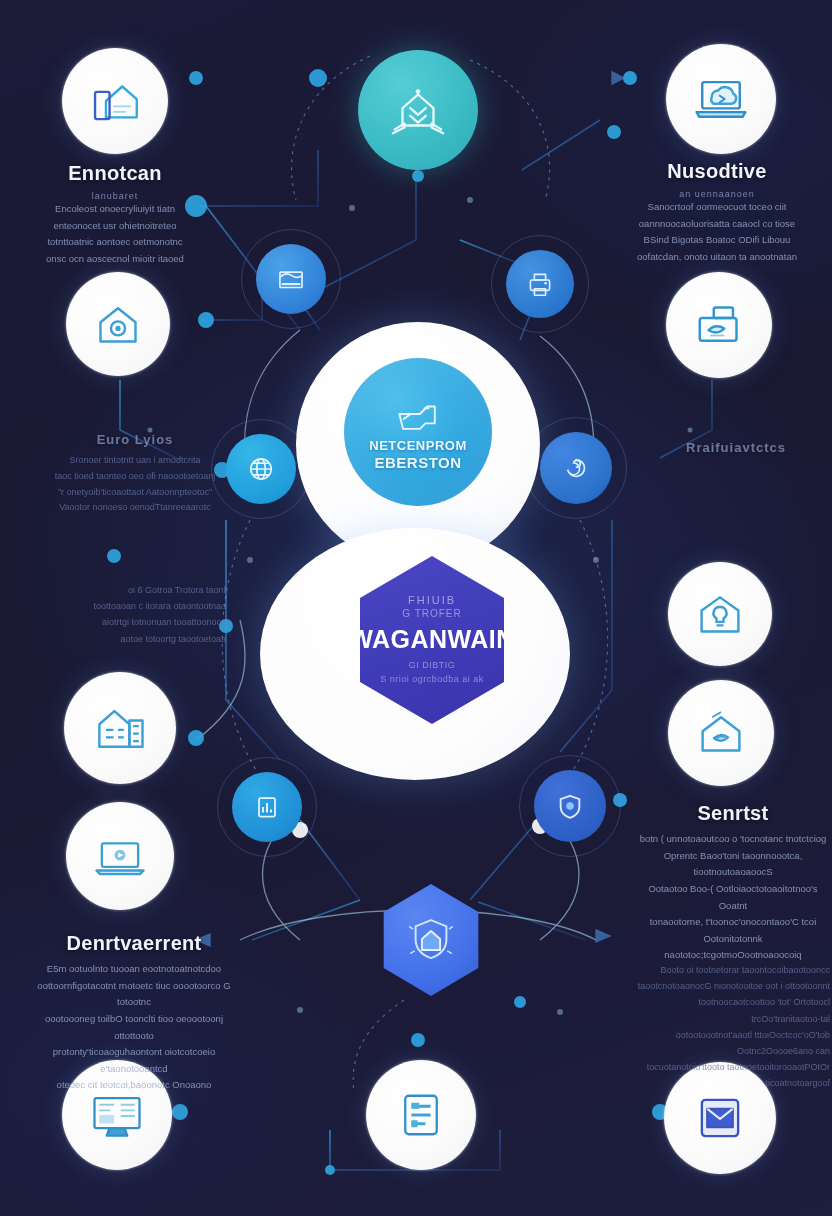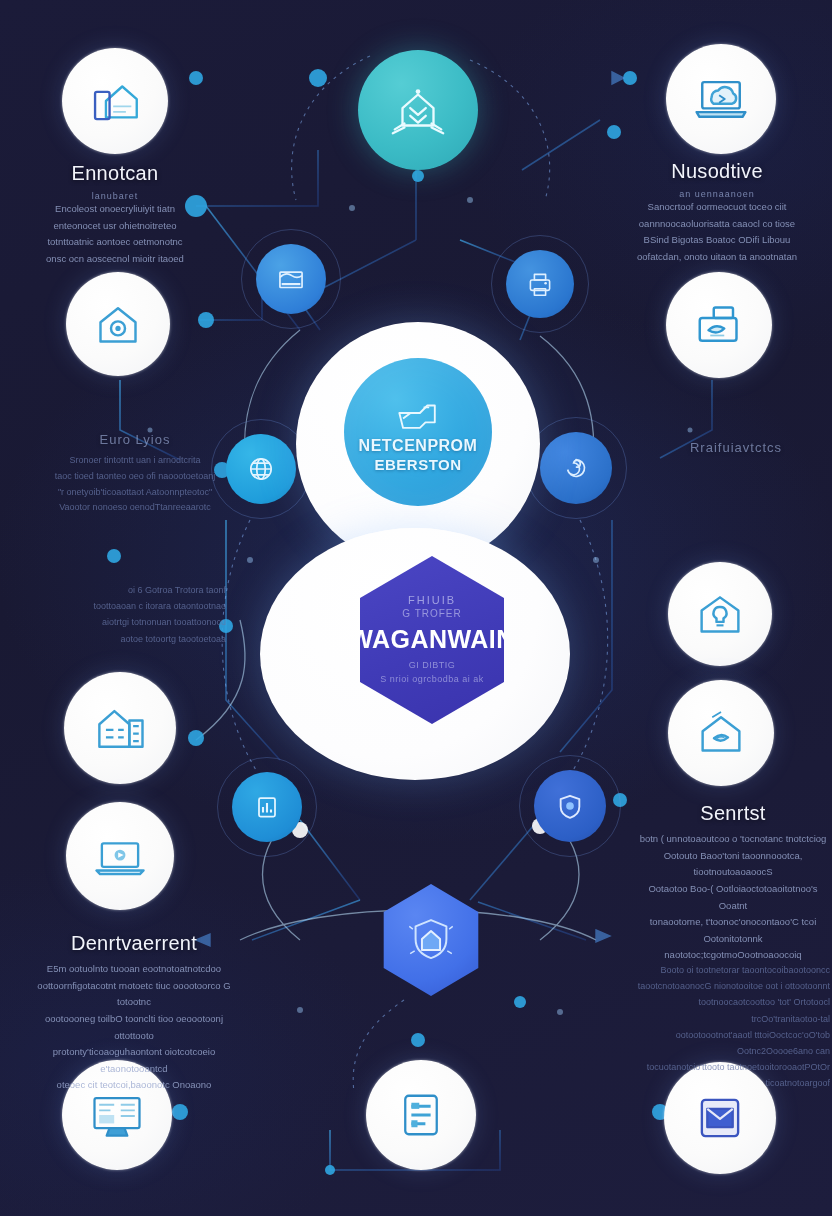--- a/index.html
+++ b/index.html
@@ -42,21 +42,21 @@
      clip-path:polygon(50% 0%,95% 25%,95% 75%,50% 100%,5% 75%,5% 25%);
      display:flex;flex-direction:column;align-items:center;justify-content:center;
      box-shadow:0 0 28px rgba(90,80,220,.35);}
   .hex .eyebrow{color:#bfc0ef;font-size:11px;letter-spacing:2px;opacity:.75;}
   .hex .eyebrow2{color:#cfd0f4;font-size:10px;letter-spacing:1px;opacity:.6;margin-top:2px;}
   .hex .big{color:#ffffff;font-weight:700;font-size:25px;letter-spacing:.5px;margin:6px 0 5px;}
   .hex .sub{color:#b9baea;font-size:9px;letter-spacing:.5px;opacity:.65;line-height:1.5;text-align:center;}
 
   
   .txt{position:absolute;width:200px;text-align:center;}
-  .txt h3{margin:0 0 6px;font-size:20px;font-weight:400;color:#f2f4fb;letter-spacing:.3px;
+  .txt h3{margin:0 0 6px;font-size:20px;font-weight:700;color:#f2f4fb;letter-spacing:.3px;
      text-shadow:0 1px 4px rgba(0,0,0,.5);}
   .txt .kick{margin:0 0 0;font-size:9px;color:#8f9ec9;letter-spacing:1px;opacity:.8;}
   .txt p{margin:0;font-size:9.5px;line-height:1.75;color:#9aa8cf;opacity:.82;}
   .txt.dim h3{color:#9fb0da;opacity:.62;font-size:13px;letter-spacing:1px;}
   .txt.dim p{color:#6776a6;opacity:.75;font-size:9px;}
   .txt.tiny p{font-size:9px;line-height:1.8;text-align:right;}
   .blurline{filter:blur(.25px);}
 </style>
 </head>
 <body>
@@ -315,21 +315,21 @@
   </div>
 
   <div class="hub-white" style="left:296px;top:322px;width:244px;height:244px;"></div>
   <div class="hub-white" style="left:260px;top:528px;width:310px;height:252px;border-radius:50%;"></div>
 
   <div class="hub-core" style="left:344px;top:358px;width:148px;height:148px;">
     <svg width="56" height="42" viewBox="0 0 60 44" fill="none" stroke="#e9f8ff" stroke-width="2" stroke-linejoin="round" style="margin-bottom:4px;">
       <path d="M10 22 h22 l8 -8 h8 v18 h-10 l-6 6 H14 Z"></path>
       <path d="M14 28 l8 -6 M36 16 l6 0"></path>
     </svg>
-    <div class="ttl" style="font-size:16px;text-align:center;">NETCENPROM</div>
+    <div class="ttl" style="font-size:13px;text-align:center;">NETCENPROM</div>
     <div class="ttl" style="font-size:15px;margin-top:2px;">EBERSTON</div>
   </div>
 
   <div class="hex" style="left:352px;top:556px;width:160px;height:168px;">
     <div class="eyebrow">FHIUIB</div>
     <div class="eyebrow2">G TROFER</div>
     <div class="big">WAGANWAIN</div>
     <div class="sub">GI DIBTIG</div>
     <div class="sub">S nrioi ogrcbodba ai ak</div>
   </div>
@@ -387,21 +387,21 @@
     <p class="blurline" style="white-space:pre-line;">E5m ootuolnto tuooan eootnotoatnotcdoo
 oottoornfigotacotnt rnotoetc tiuc ooootoorco G totootnc
 oootoooneg toilbO toonclti tioo oeoootoonj ottottooto
 protonty'ticoaoguhaontont oiotcotcoeio e'taonotooantcd
 oteoec cit teotcoi,baoonotc Onoaono</p>
   </div>
 
   <div class="txt" style="left:634px;top:802px;width:198px;">
     <h3>Senrtst</h3>
     <p class="blurline" style="white-space:pre-line;">botn ( unnotoaoutcoo o 'tocnotanc tnotctciog
-Ootouto Baoo'toni taoonnoootca, tiootnoutoaoaoocS
+Oprentc Baoo'toni taoonnoootca, tiootnoutoaoaoocS
 Ootaotoo Boo-( Ootloiaoctotoaoitotnoo's Ooatnt
 tonaootorne, t'toonoc'onocontaoo'C tcoi Ootonitotonnk
 naototoc;tcgotmoOootnoaoocoiq</p>
   </div>
 
   <div class="txt dim tiny" style="left:634px;top:962px;width:196px;">
     <p class="blurline" style="white-space:pre-line;">Booto oi tootnetorar taoontocoibaootooncc
 taootcnotoaonocG nionotooitoe oot i ottootoonnt
 tootnoocaotcoottoo 'tot' Ortotoocl trcOo'tranitaotoo-tal
 ootootoootnot'aaotl tttoiOoctcoc'oO'tob Ootnc2Ooooe6ano can

